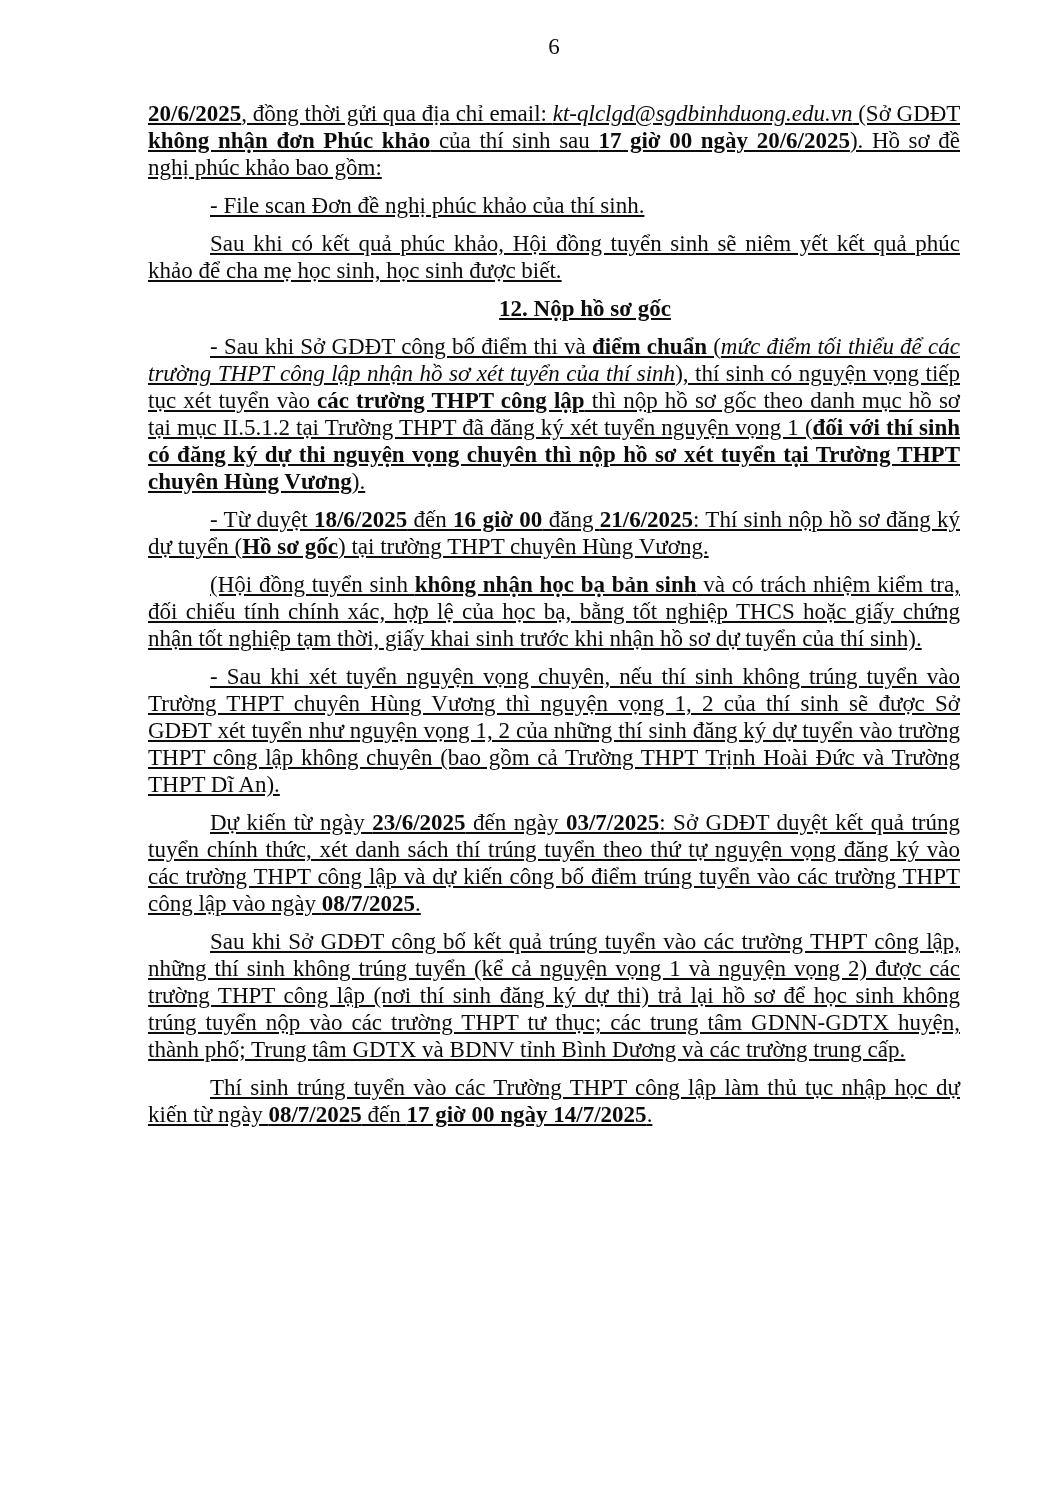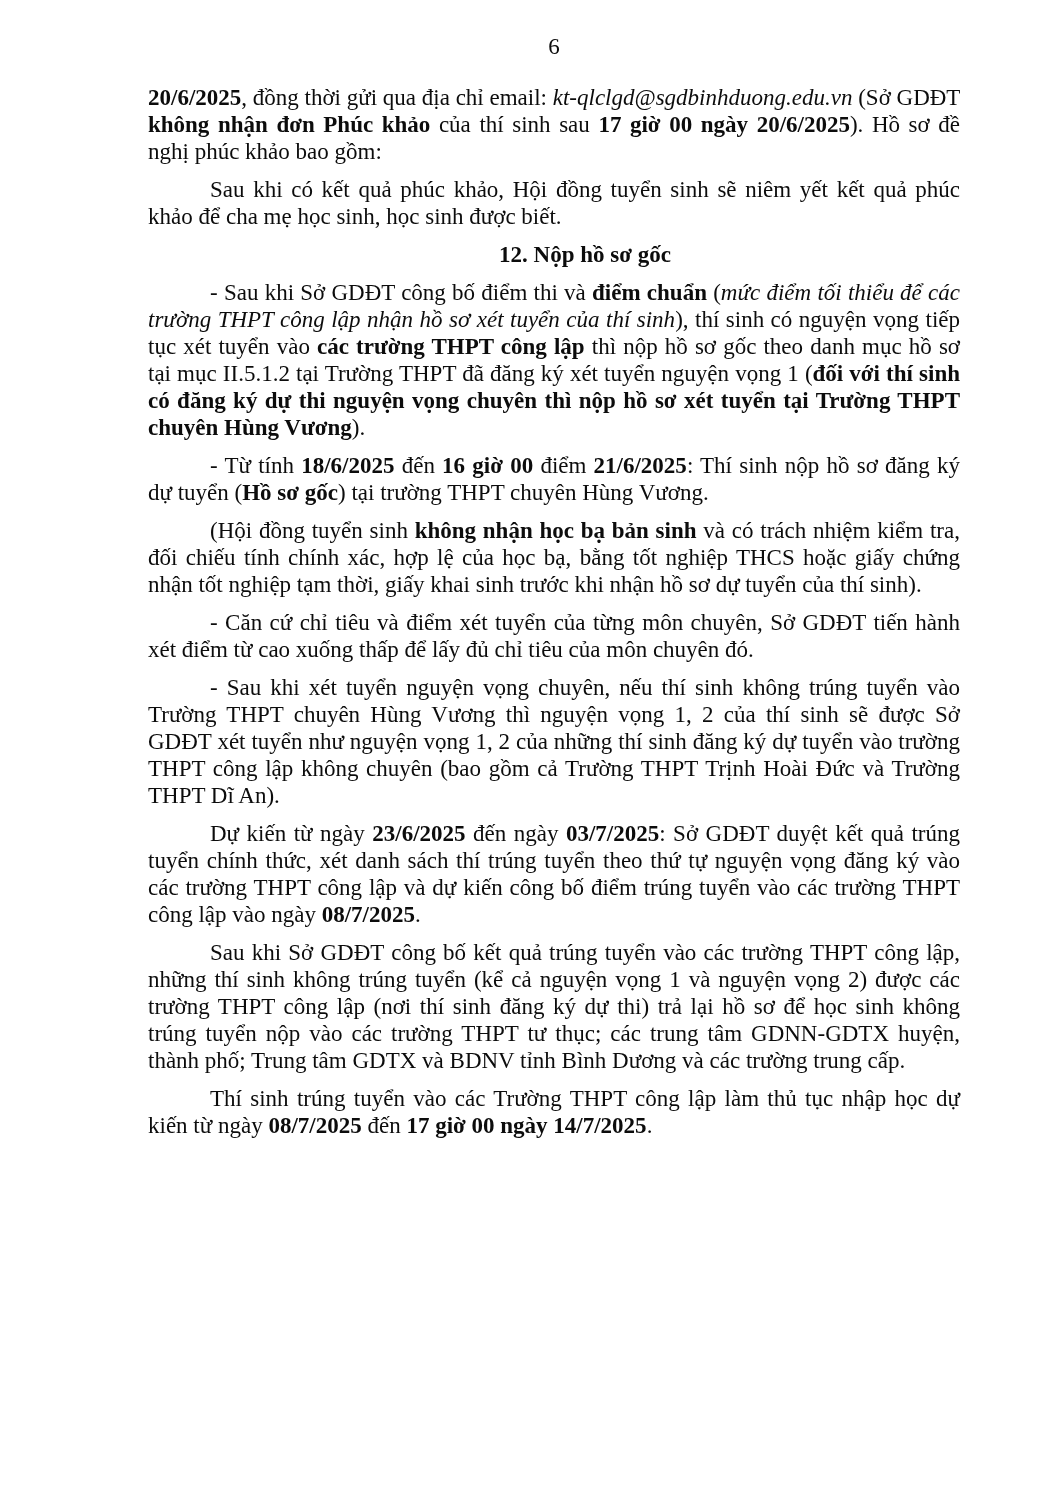--- a/index.html
+++ b/index.html
@@ -23,23 +23,24 @@
     padding-top: 34px;
   }
   .page-number {
     width: 812px;
     margin-left: 148px;
     text-align: center;
     font-size: 23px;
     line-height: 26px;
   }
   .doc-body {
-    margin-top: 24px;
+    margin-top: 40px;
     margin-left: 148px;
     width: 812px;
+    text-decoration: underline;
   }
   .doc-body p {
     margin: 0 0 11px 0;
     font-size: 23px;
     line-height: 27px;
     text-align: justify;
   }
   .doc-body p.indent { text-indent: 62px; }
   .doc-body p.heading {
     font-weight: bold;
@@ -48,24 +49,24 @@
   .b { font-weight: bold; }
   .i { font-style: italic; }
 </style>
 </head>
 <body>
 
 <div class="page">
   <div class="page-number">6</div>
   <div class="doc-body">
       <p class=""><span class="b ">20/6/2025</span><span class="">, đồng thời gửi qua địa chỉ email: </span><span class="i">kt-qlclgd@sgdbinhduong.edu.vn</span><span class=""> (Sở GDĐT </span><span class="b ">không nhận đơn Phúc khảo</span><span class=""> của thí sinh sau </span><span class="b ">17 giờ 00 ngày 20/6/2025</span><span class="">). Hồ sơ đề nghị phúc khảo bao gồm:</span></p>
+      <p class="indent"><span class="">- File scan Đơn đề nghị phúc khảo của thí sinh.</span></p>
       <p class="indent"><span class="">Sau khi có kết quả phúc khảo, Hội đồng tuyển sinh sẽ niêm yết kết quả phúc khảo để cha mẹ học sinh, học sinh được biết.</span></p>
       <p class="heading indent"><span class="b ">12. Nộp hồ sơ gốc</span></p>
       <p class="indent"><span class="">- Sau khi Sở GDĐT công bố điểm thi và </span><span class="b ">điểm chuẩn</span><span class=""> (</span><span class="i">mức điểm tối thiểu để các trường THPT công lập nhận hồ sơ xét tuyển của thí sinh</span><span class="">), thí sinh có nguyện vọng tiếp tục xét tuyển vào </span><span class="b ">các trường THPT công lập</span><span class=""> thì nộp hồ sơ gốc theo danh mục hồ sơ tại mục II.5.1.2 tại Trường THPT đã đăng ký xét tuyển nguyện vọng 1 (</span><span class="b ">đối với thí sinh có đăng ký dự thi nguyện vọng chuyên thì nộp hồ sơ xét tuyển tại Trường THPT chuyên Hùng Vương</span><span class="">).</span></p>
-      <p class="indent"><span class="">- Từ tính </span><span class="b ">18/6/2025</span><span class=""> đến </span><span class="b ">16 giờ 00</span><span class=""> điểm </span><span class="b ">21/6/2025</span><span class="">: Thí sinh nộp hồ sơ đăng ký dự tuyển (</span><span class="b ">Hồ sơ gốc</span><span class="">) tại trường THPT chuyên Hùng Vương.</span></p>
+      <p class="indent"><span class="">- Từ duyệt </span><span class="b ">18/6/2025</span><span class=""> đến </span><span class="b ">16 giờ 00</span><span class=""> đăng </span><span class="b ">21/6/2025</span><span class="">: Thí sinh nộp hồ sơ đăng ký dự tuyển (</span><span class="b ">Hồ sơ gốc</span><span class="">) tại trường THPT chuyên Hùng Vương.</span></p>
       <p class="indent"><span class="">(Hội đồng tuyển sinh </span><span class="b ">không nhận học bạ bản sinh</span><span class=""> và có trách nhiệm kiểm tra, đối chiếu tính chính xác, hợp lệ của học bạ, bằng tốt nghiệp THCS hoặc giấy chứng nhận tốt nghiệp tạm thời, giấy khai sinh trước khi nhận hồ sơ dự tuyển của thí sinh).</span></p>
-      <p class="indent"><span class="">- Căn cứ chỉ tiêu và điểm xét tuyển của từng môn chuyên, Sở GDĐT tiến hành xét điểm từ cao xuống thấp để lấy đủ chỉ tiêu của môn chuyên đó.</span></p>
       <p class="indent"><span class="">- Sau khi xét tuyển nguyện vọng chuyên, nếu thí sinh không trúng tuyển vào Trường THPT chuyên Hùng Vương thì nguyện vọng 1, 2 của thí sinh sẽ được Sở GDĐT xét tuyển như nguyện vọng 1, 2 của những thí sinh đăng ký dự tuyển vào trường THPT công lập không chuyên (bao gồm cả Trường THPT Trịnh Hoài Đức và Trường THPT Dĩ An).</span></p>
       <p class="indent"><span class="">Dự kiến từ ngày </span><span class="b ">23/6/2025</span><span class=""> đến ngày </span><span class="b ">03/7/2025</span><span class="">: Sở GDĐT duyệt kết quả trúng tuyển chính thức, xét danh sách thí trúng tuyển theo thứ tự nguyện vọng đăng ký vào các trường THPT công lập và dự kiến công bố điểm trúng tuyển vào các trường THPT công lập vào ngày </span><span class="b ">08/7/2025</span><span class="">.</span></p>
       <p class="indent"><span class="">Sau khi Sở GDĐT công bố kết quả trúng tuyển vào các trường THPT công lập, những thí sinh không trúng tuyển (kể cả nguyện vọng 1 và nguyện vọng 2) được các trường THPT công lập (nơi thí sinh đăng ký dự thi) trả lại hồ sơ để học sinh không trúng tuyển nộp vào các trường THPT tư thục; các trung tâm GDNN-GDTX huyện, thành phố; Trung tâm GDTX và BDNV tỉnh Bình Dương và các trường trung cấp.</span></p>
       <p class="indent"><span class="">Thí sinh trúng tuyển vào các Trường THPT công lập làm thủ tục nhập học dự kiến từ ngày </span><span class="b ">08/7/2025</span><span class=""> đến </span><span class="b ">17 giờ 00 ngày 14/7/2025</span><span class="">.</span></p>
     </div>
 </div>
 
 </body></html>

